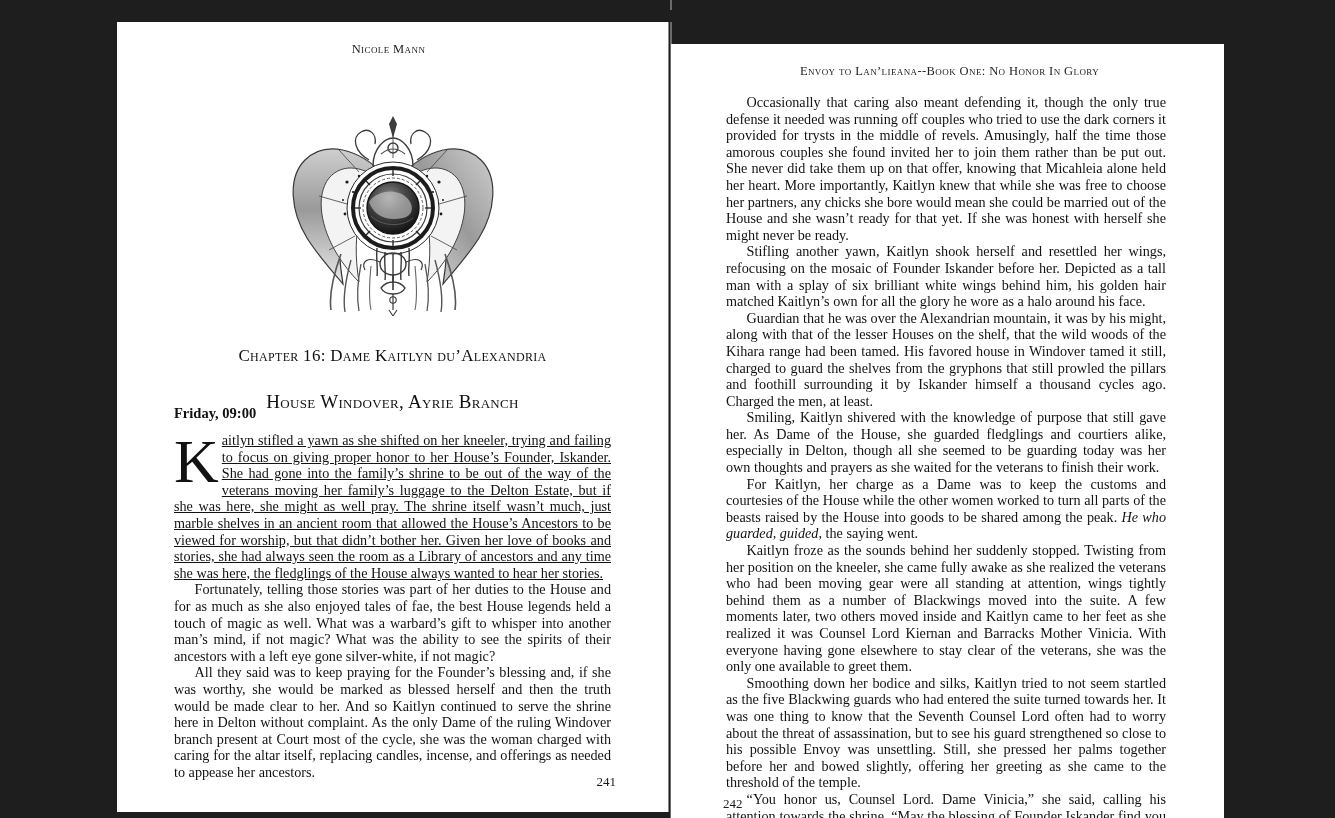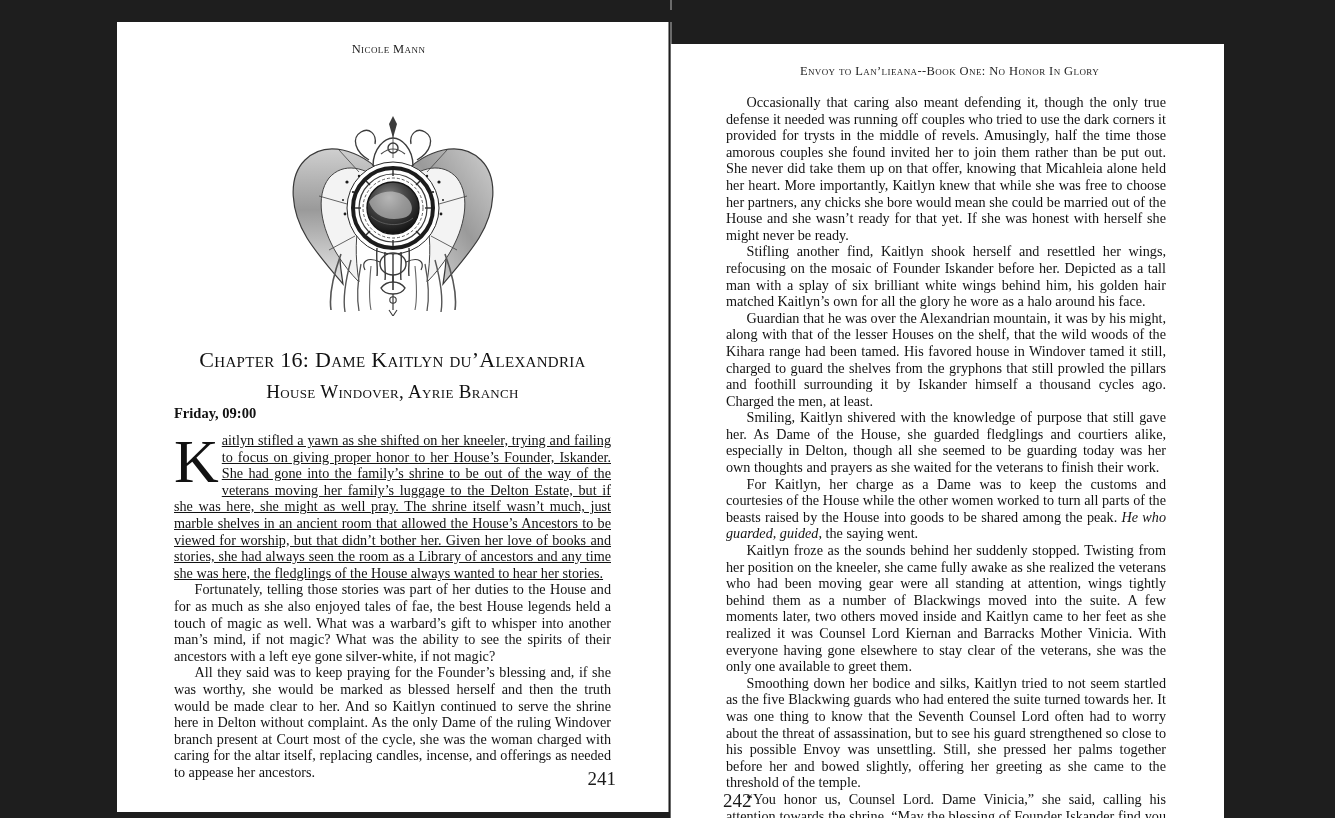--- a/index.html
+++ b/index.html
@@ -68,34 +68,34 @@
   .ornament { width: 224px; height: 212px; display: block; }
 
   
   .chapter-block {
     position: absolute;
     top: 322px; left: 0; right: 0;
     text-align: center;
   }
   .chapter-title {
     font-variant: small-caps;
-    font-size: 22px;
+    font-size: 17px;
     letter-spacing: 0.3px;
     color: #111;
     line-height: 1.45;
     display: block;
   }
   .chapter-sub {
     font-variant: small-caps;
     font-size: 19px;
     letter-spacing: 0.3px;
     color: #111;
     line-height: 1.45;
     display: block;
-    margin-top: 2px;
+    margin-top: 19px;
   }
   .scene-time {
     position: absolute;
     top: 383px;
     left: 57px;
     font-weight: bold;
     font-size: 14.5px;
     color: #111;
   }
 
@@ -127,21 +127,21 @@
     line-height: 50px;
     padding: 2px 3px 0 0;
     margin-top: 2px;
     font-weight: normal;
     font-family: "Liberation Serif", serif;
   }
 
   .folio {
     position: absolute;
     bottom: 22px;
-    font-size: 19px;
+    font-size: 13px;
     color: #1a1a1a;
   }
   .page-left  .folio { right: 52px; }
   .page-right .folio { left: 52px; }
 </style>
 </head>
 <body>
 
 <div id="spread">
 
@@ -278,21 +278,21 @@
     </div>
   </div>
 
   <div class="page page-right">
     <div class="page-inner">
 
       <div class="running-head">Envoy to Lan’lieana--Book One: No Honor In Glory</div>
 
       <div class="body-col">
         <p>Occasionally that caring also meant defending it, though the only true defense it needed was running off couples who tried to use the dark corners it provided for trysts in the middle of revels. Amusingly, half the time those amorous couples she found invited her to join them rather than be put out. She never did take them up on that offer, knowing that Micahleia alone held her heart. More importantly, Kaitlyn knew that while she was free to choose her partners, any chicks she bore would mean she could be married out of the House and she wasn’t ready for that yet. If she was honest with herself she might never be ready.</p>
-        <p>Stifling another find, Kaitlyn shook herself and resettled her wings, refocusing on the mosaic of Founder Iskander before her. Depicted as a tall man with a splay of six brilliant white wings behind him, his golden hair matched Kaitlyn’s own for all the glory he wore as a halo around his face.</p>
+        <p>Stifling another yawn, Kaitlyn shook herself and resettled her wings, refocusing on the mosaic of Founder Iskander before her. Depicted as a tall man with a splay of six brilliant white wings behind him, his golden hair matched Kaitlyn’s own for all the glory he wore as a halo around his face.</p>
         <p>Guardian that he was over the Alexandrian mountain, it was by his might, along with that of the lesser Houses on the shelf, that the wild woods of the Kihara range had been tamed. His favored house in Windover tamed it still, charged to guard the shelves from the gryphons that still prowled the pillars and foothill surrounding it by Iskander himself a thousand cycles ago. Charged the men, at least.</p>
         <p>Smiling, Kaitlyn shivered with the knowledge of purpose that still gave her. As Dame of the House, she guarded fledglings and courtiers alike, especially in Delton, though all she seemed to be guarding today was her own thoughts and prayers as she waited for the veterans to finish their work.</p>
         <p>
           <span>For Kaitlyn, her charge as a Dame was to keep the customs and courtesies of the House while the other women worked to turn all parts of the beasts raised by the House into goods to be shared among the peak. </span><em>He who guarded, guided</em><span>, the saying went.</span>
         </p>
         <p>Kaitlyn froze as the sounds behind her suddenly stopped. Twisting from her position on the kneeler, she came fully awake as she realized the veterans who had been moving gear were all standing at attention, wings tightly behind them as a number of Blackwings moved into the suite. A few moments later, two others moved inside and Kaitlyn came to her feet as she realized it was Counsel Lord Kiernan and Barracks Mother Vinicia. With everyone having gone elsewhere to stay clear of the veterans, she was the only one available to greet them.</p>
         <p>Smoothing down her bodice and silks, Kaitlyn tried to not seem startled as the five Blackwing guards who had entered the suite turned towards her. It was one thing to know that the Seventh Counsel Lord often had to worry about the threat of assassination, but to see his guard strengthened so close to his possible Envoy was unsettling. Still, she pressed her palms together before her and bowed slightly, offering her greeting as she came to the threshold of the temple.</p>
         <p>“You honor us, Counsel Lord. Dame Vinicia,” she said, calling his attention towards the shrine. “May the blessing of Founder Iskander find you well this day.”</p>
 
       </div>

